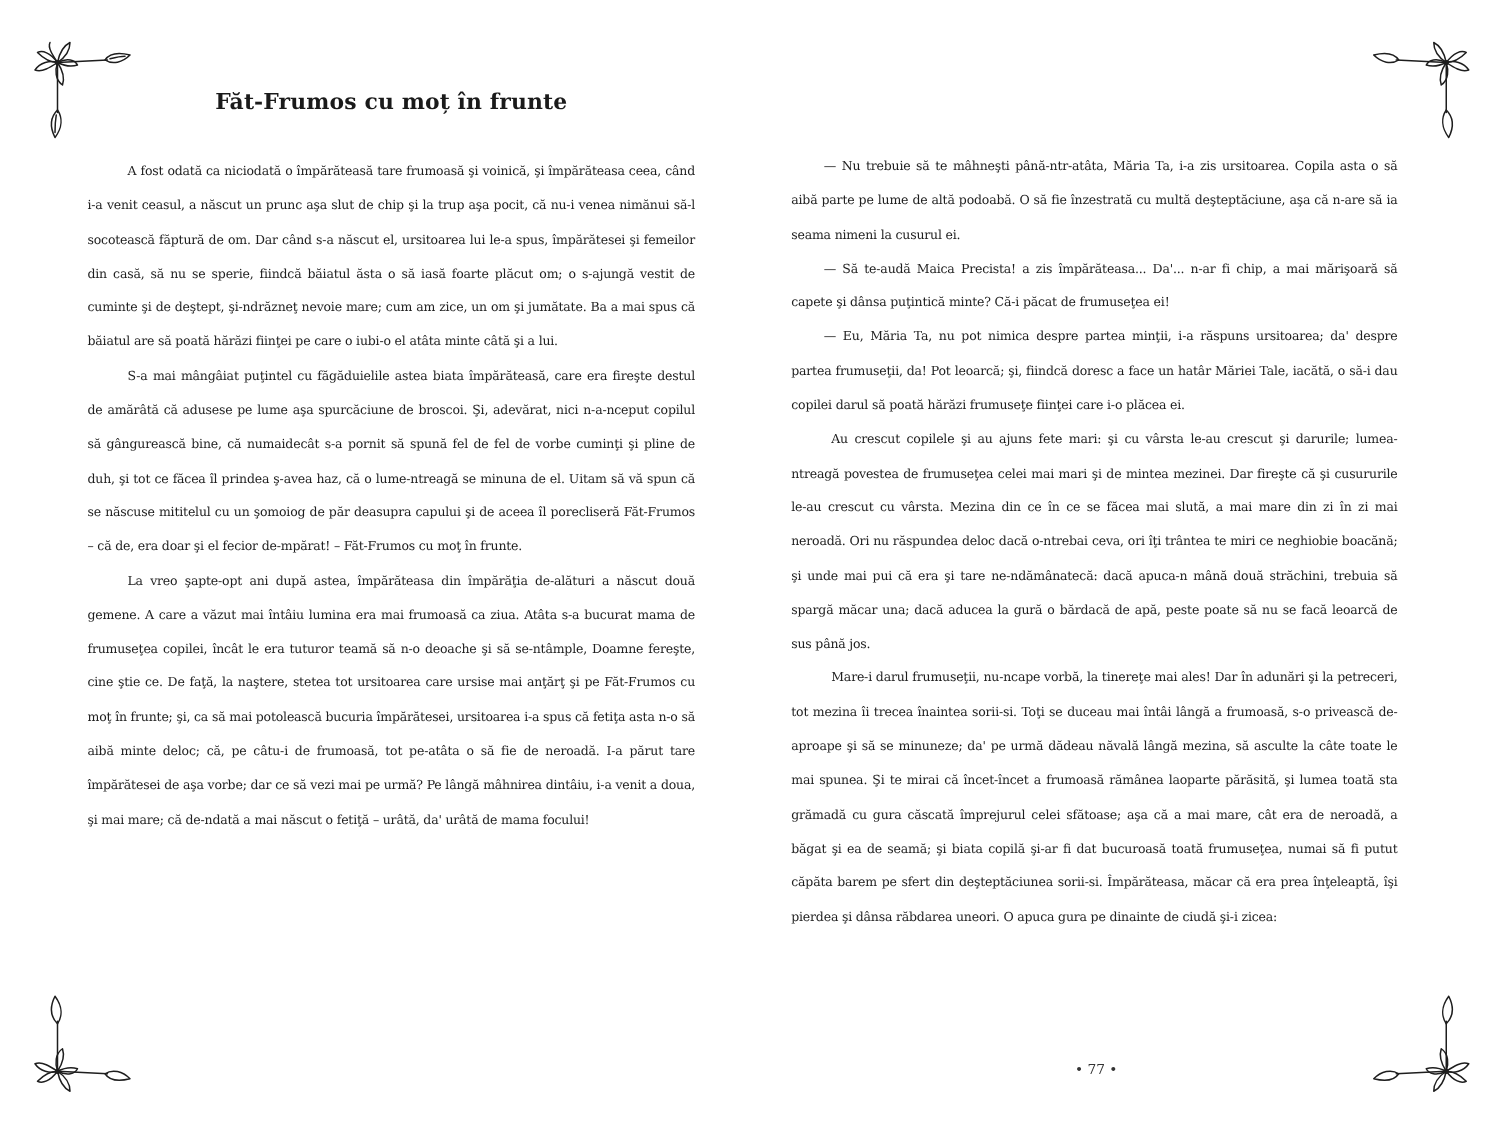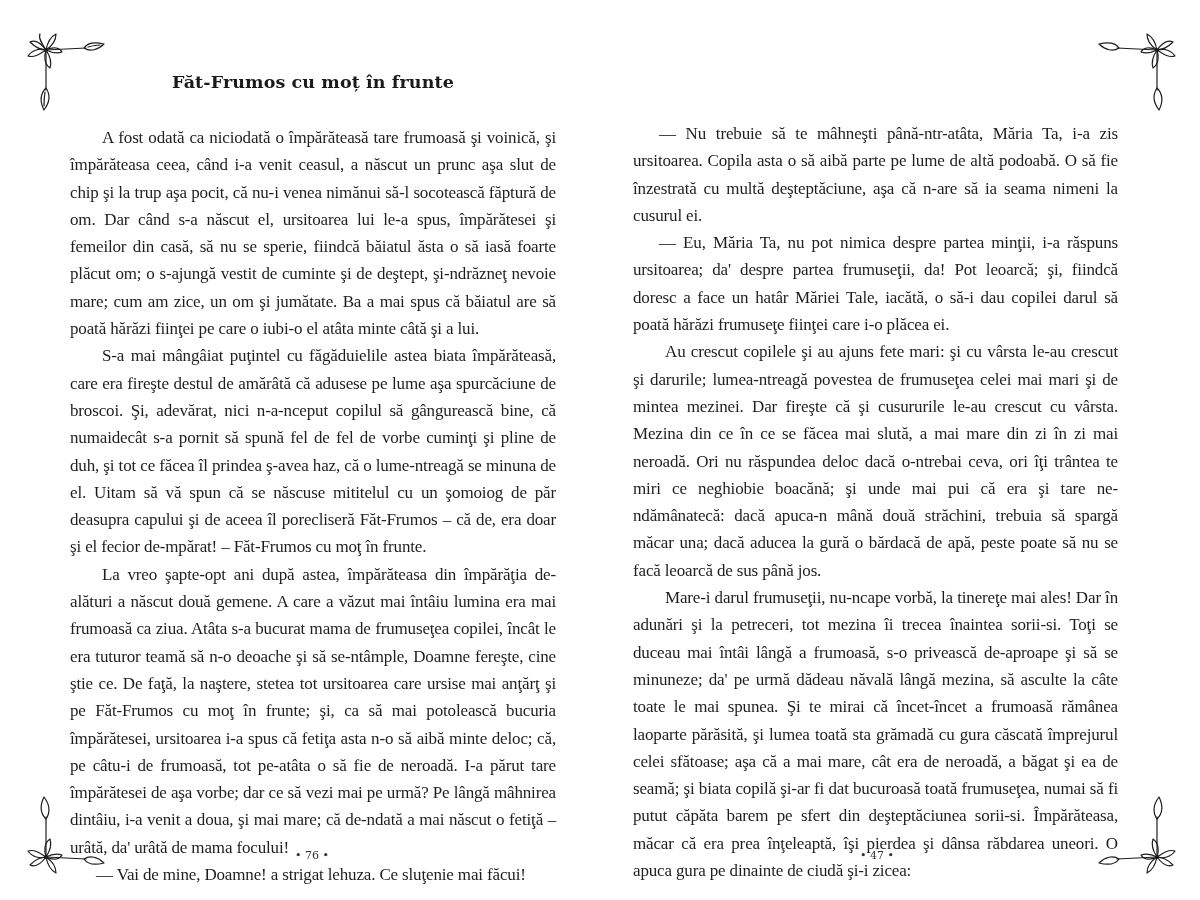--- a/index.html
+++ b/index.html
@@ -4,21 +4,21 @@
 <style>
   html, body { margin: 0; padding: 0; background: #ffffff; }
   body { width: 1200px; height: 900px; position: relative; overflow: hidden; font-family: "DejaVu Serif", "Liberation Serif", serif; color: #1e1e1e; }
   .page { position: absolute; top: 0; width: 600px; height: 900px; }
   .page.left { left: 0; }
   .page.right { left: 577px; }
   .text-block { position: absolute; }
   .page.left .text-block { left: 70px; top: 124px; width: 486px; }
   .page.right .text-block { left: 656px; left: 56px; top: 120px; width: 485px; }
   .title { position: absolute; left: 70px; width: 486px; top: 72px; text-align: center; font-family: "DejaVu Serif", serif; font-weight: bold; font-size: 17.5px; color: #1a1a1a; letter-spacing: 0.1px; }
-  p.para { margin: 0; font-size: 17px; line-height: 27.3px; text-align: justify; text-indent: 32px; letter-spacing: -0.15px; font-family: Liberation Serif, serif; }
+  p.para { margin: 0; font-size: 10px; line-height: 27.3px; text-align: justify; text-indent: 32px; letter-spacing: -0.15px; }
   p.para.dialog { text-indent: 26px; }
   .page-number { position: absolute; top: 849px; width: 600px; text-align: center; font-size: 11px; color: #333; }
   .page.left .page-number { left: 0; width: 624px; }
   .page.right .page-number { left: 0; width: 600px; }
   .ornament { position: absolute; width: 80px; height: 80px; }
   .ornament svg { width: 80px; height: 80px; display: block; }
   .orn-tl { left: 26px; top: 32px; }
   .orn-bl { left: 26px; top: 795px; transform: scaleY(-1); }
   .orn-tr { left: 520px; top: 32px; transform: scaleX(-1); }
   .orn-br { left: 520px; top: 795px; transform: scale(-1,-1); }
@@ -62,24 +62,22 @@
       </g>
     </svg>
   </div>
 
   <div class="title">Făt-Frumos cu moț în frunte</div>
 
   <div class="text-block">
     <p class="para">A fost odată ca niciodată o împărăteasă tare frumoasă şi voinică, şi împărăteasa ceea, când i-a venit ceasul, a născut un prunc aşa slut de chip şi la trup aşa pocit, că nu-i venea nimănui să-l socotească făptură de om. Dar când s-a născut el, ursitoarea lui le-a spus, împărătesei şi femeilor din casă, să nu se sperie, fiindcă băiatul ăsta o să iasă foarte plăcut om; o s-ajungă vestit de cuminte şi de deştept, şi-ndrăzneţ nevoie mare; cum am zice, un om şi jumătate. Ba a mai spus că băiatul are să poată hărăzi fiinţei pe care o iubi-o el atâta minte câtă şi a lui.</p>
     <p class="para">S-a mai mângâiat puţintel cu făgăduielile astea biata împărăteasă, care era fireşte destul de amărâtă că adusese pe lume aşa spurcăciune de broscoi. Şi, adevărat, nici n-a-nceput copilul să gângurească bine, că numaidecât s-a pornit să spună fel de fel de vorbe cuminţi şi pline de duh, şi tot ce făcea îl prindea ş-avea haz, că o lume-ntreagă se minuna de el. Uitam să vă spun că se născuse mititelul cu un şomoiog de păr deasupra capului şi de aceea îl porecliseră Făt-Frumos – că de, era doar şi el fecior de-mpărat! – Făt-Frumos cu moţ în frunte.</p>
     <p class="para">La vreo şapte-opt ani după astea, împărăteasa din împărăţia de-alături a născut două gemene. A care a văzut mai întâiu lumina era mai frumoasă ca ziua. Atâta s-a bucurat mama de frumuseţea copilei, încât le era tuturor teamă să n-o deoache şi să se-ntâmple, Doamne fereşte, cine ştie ce. De faţă, la naştere, stetea tot ursitoarea care ursise mai anţărţ şi pe Făt-Frumos cu moţ în frunte; şi, ca să mai potolească bucuria împărătesei, ursitoarea i-a spus că fetiţa asta n-o să aibă minte deloc; că, pe câtu-i de frumoasă, tot pe-atâta o să fie de neroadă. I-a părut tare împărătesei de aşa vorbe; dar ce să vezi mai pe urmă? Pe lângă mâhnirea dintâiu, i-a venit a doua, şi mai mare; că de-ndată a mai născut o fetiţă – urâtă, da' urâtă de mama focului!</p>
-    <p class="para dialog">— Vai de mine, Doamne! a strigat lehuza. Ce sluţenie mai făcui!</p>
   </div>
 
-  <div class="page-number">• 76 •</div>
 </div>
 
 <div class="page right">
   <div class="ornament orn-tr">
     <svg viewBox="0 0 80 80">
       <g fill="none" stroke="#1e1e1e" stroke-width="1.2" stroke-linecap="round" stroke-linejoin="round">
         <line x1="20" y1="18" x2="60" y2="16"></line>
         <path d="M58 16 C62 10, 70 10, 78 12 C72 18, 64 20, 58 16 Z"></path>
         <line x1="20" y1="18" x2="20" y2="58"></line>
         <path d="M20 56 C14 62, 14 70, 18 78 C24 70, 24 62, 20 56 Z"></path>
@@ -104,20 +102,21 @@
         <path d="M20 18 C28 14, 34 16, 36 20 C30 22, 24 20, 20 18 Z"></path>
         <path d="M20 18 C24 24, 26 30, 24 36 C18 32, 18 24, 20 18 Z"></path>
         <path d="M20 18 C14 22, 8 26, 2 24 C6 18, 14 16, 20 18 Z"></path>
         <circle cx="20" cy="18" r="1.5"></circle>
       </g>
     </svg>
   </div>
 
   <div class="text-block">
     <p class="para dialog">— Nu trebuie să te mâhneşti până-ntr-atâta, Măria Ta, i-a zis ursitoarea. Copila asta o să aibă parte pe lume de altă podoabă. O să fie înzestrată cu multă deşteptăciune, aşa că n-are să ia seama nimeni la cusurul ei.</p>
+    <p class="para dialog">— Să te-audă Maica Precista! a zis împărăteasa... Da'... n-ar fi chip, a mai mărişoară să capete şi dânsa puţintică minte? Că-i păcat de frumuseţea ei!</p>
     <p class="para dialog">— Eu, Măria Ta, nu pot nimica despre partea minţii, i-a răspuns ursitoarea; da' despre partea frumuseţii, da! Pot leoarcă; şi, fiindcă doresc a face un hatâr Măriei Tale, iacătă, o să-i dau copilei darul să poată hărăzi frumuseţe fiinţei care i-o plăcea ei.</p>
     <p class="para">Au crescut copilele şi au ajuns fete mari: şi cu vârsta le-au crescut şi darurile; lumea-ntreagă povestea de frumuseţea celei mai mari şi de mintea mezinei. Dar fireşte că şi cusururile le-au crescut cu vârsta. Mezina din ce în ce se făcea mai slută, a mai mare din zi în zi mai neroadă. Ori nu răspundea deloc dacă o-ntrebai ceva, ori îţi trântea te miri ce neghiobie boacănă; şi unde mai pui că era şi tare ne-ndămânatecă: dacă apuca-n mână două străchini, trebuia să spargă măcar una; dacă aducea la gură o bărdacă de apă, peste poate să nu se facă leoarcă de sus până jos.</p>
     <p class="para">Mare-i darul frumuseţii, nu-ncape vorbă, la tinereţe mai ales! Dar în adunări şi la petreceri, tot mezina îi trecea înaintea sorii-si. Toţi se duceau mai întâi lângă a frumoasă, s-o privească de-aproape şi să se minuneze; da' pe urmă dădeau năvală lângă mezina, să asculte la câte toate le mai spunea. Şi te mirai că încet-încet a frumoasă rămânea laoparte părăsită, şi lumea toată sta grămadă cu gura căscată împrejurul celei sfătoase; aşa că a mai mare, cât era de neroadă, a băgat şi ea de seamă; şi biata copilă şi-ar fi dat bucuroasă toată frumuseţea, numai să fi putut căpăta barem pe sfert din deşteptăciunea sorii-si. Împărăteasa, măcar că era prea înţeleaptă, îşi pierdea şi dânsa răbdarea uneori. O apuca gura pe dinainte de ciudă şi-i zicea:</p>
 
   </div>
 
-  <div class="page-number">• 47 •</div>
+  <div class="page-number">• 77 •</div>
 </div>
 
 </body></html>

